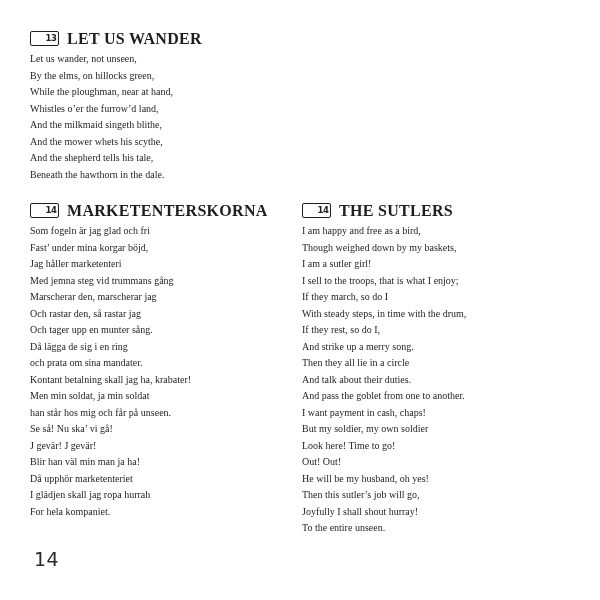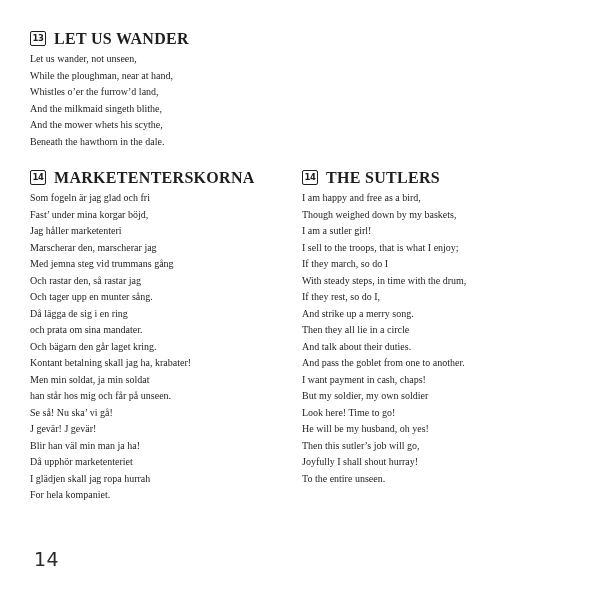--- a/index.html
+++ b/index.html
@@ -40,20 +40,21 @@
     width: 14px;
     height: 13px;
     flex: none;
     border: 1.6px solid #1e1e1e;
     border-radius: 2px;
     font-family: "DejaVu Sans", sans-serif;
     font-size: 8.5px;
     font-weight: bold;
     line-height: 1;
     letter-spacing: -0.5px;
+    padding-left: 13px;
   }
   .lyrics .line {
     font-size: 10px;
     line-height: 16.5px;
     white-space: nowrap;
   }
   .columns {
     display: flex;
     margin-top: 19px;
   }
@@ -80,46 +81,47 @@
 
 <div class="page">
 
   <section class="song song-top">
     <h2 class="song-title">
       <span class="track-badge">13</span>
       <span class="title-text">LET US WANDER</span>
     </h2>
     <div class="lyrics">
         <div class="line">Let us wander, not unseen,</div>
+        <div class="line">By the elms, on hillocks green,</div>
         <div class="line">While the ploughman, near at hand,</div>
         <div class="line">Whistles o’er the furrow’d land,</div>
         <div class="line">And the milkmaid singeth blithe,</div>
         <div class="line">And the mower whets his scythe,</div>
+        <div class="line">And the shepherd tells his tale,</div>
         <div class="line">Beneath the hawthorn in the dale.</div>
       </div>
   </section>
 
   <div class="columns">
 
     <section class="song col-left">
       <h2 class="song-title">
         <span class="track-badge">14</span>
         <span class="title-text">MARKETENTERSKORNA</span>
       </h2>
       <div class="lyrics">
           <div class="line">Som fogeln är jag glad och fri</div>
           <div class="line">Fast’ under mina korgar böjd,</div>
           <div class="line">Jag håller marketenteri</div>
+          <div class="line">Med jemna steg vid trummans gång</div>
           <div class="line">Marscherar den, marscherar jag</div>
-          <div class="line">Med jemna steg vid trummans gång</div>
           <div class="line">Och rastar den, så rastar jag</div>
           <div class="line">Och tager upp en munter sång.</div>
           <div class="line">Då lägga de sig i en ring</div>
           <div class="line">och prata om sina mandater.</div>
-          <div class="line">Och bägarn den går laget kring.</div>
           <div class="line">Kontant betalning skall jag ha, krabater!</div>
           <div class="line">Men min soldat, ja min soldat</div>
           <div class="line">han står hos mig och får på unseen.</div>
           <div class="line">Se så! Nu ska’ vi gå!</div>
           <div class="line">J gevär! J gevär!</div>
           <div class="line">Blir han väl min man ja ha!</div>
           <div class="line">Då upphör marketenteriet</div>
           <div class="line">I glädjen skall jag ropa hurrah</div>
           <div class="line">For hela kompaniet.</div>
         </div>
@@ -138,20 +140,21 @@
           <div class="line">If they march, so do I</div>
           <div class="line">With steady steps, in time with the drum,</div>
           <div class="line">If they rest, so do I,</div>
           <div class="line">And strike up a merry song.</div>
           <div class="line">Then they all lie in a circle</div>
           <div class="line">And talk about their duties.</div>
           <div class="line">And pass the goblet from one to another.</div>
           <div class="line">I want payment in cash, chaps!</div>
           <div class="line">But my soldier, my own soldier</div>
           <div class="line">Look here! Time to go!</div>
+          <div class="line">Out! Out!</div>
           <div class="line">He will be my husband, oh yes!</div>
           <div class="line">Then this sutler’s job will go,</div>
           <div class="line">Joyfully I shall shout hurray!</div>
           <div class="line">To the entire unseen.</div>
         </div>
     </section>
 
   </div>
 
   <div class="page-number">14</div>

